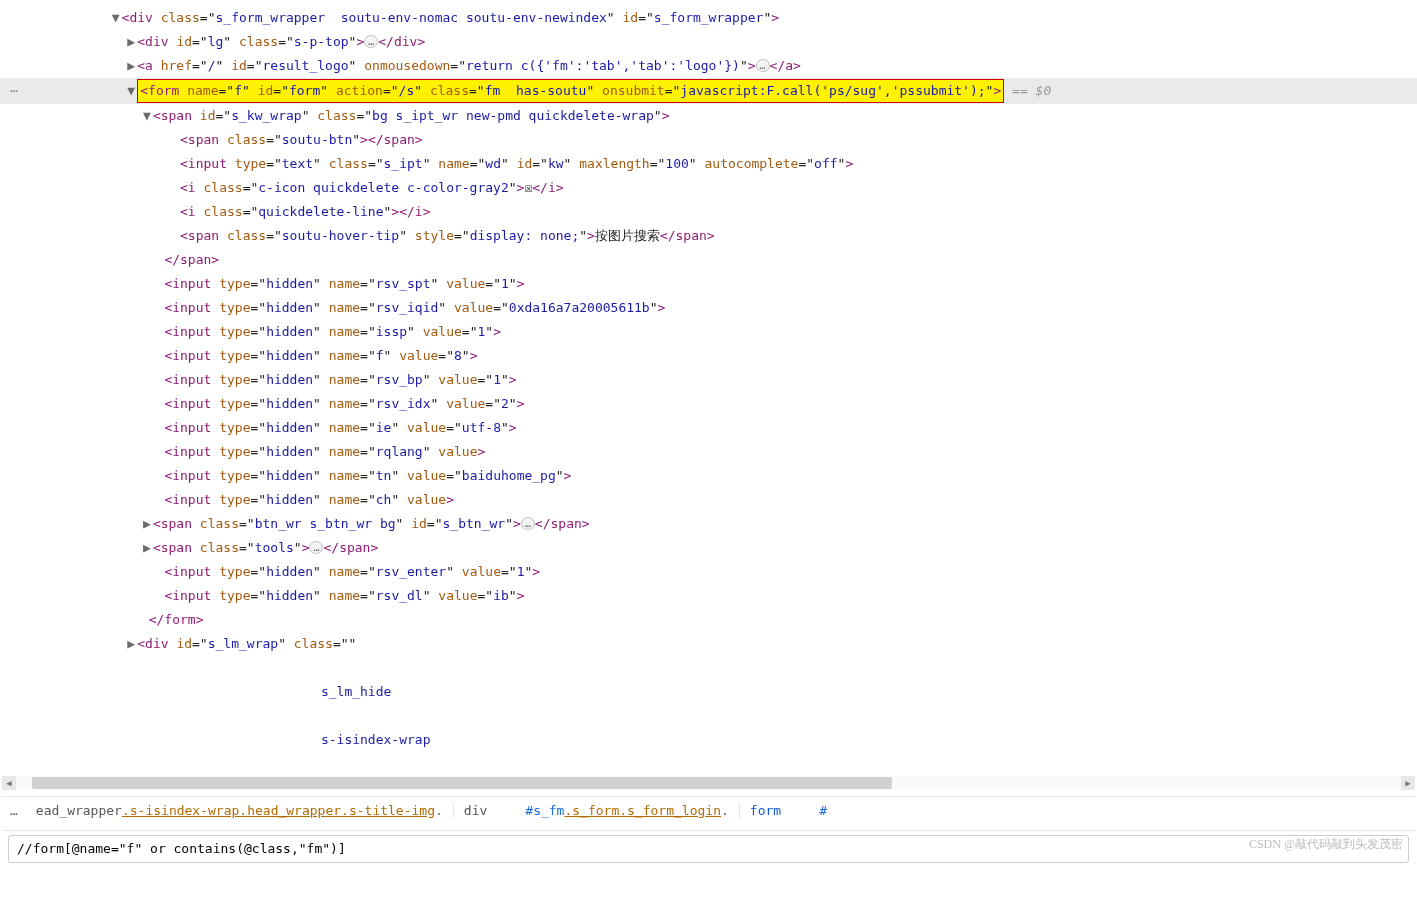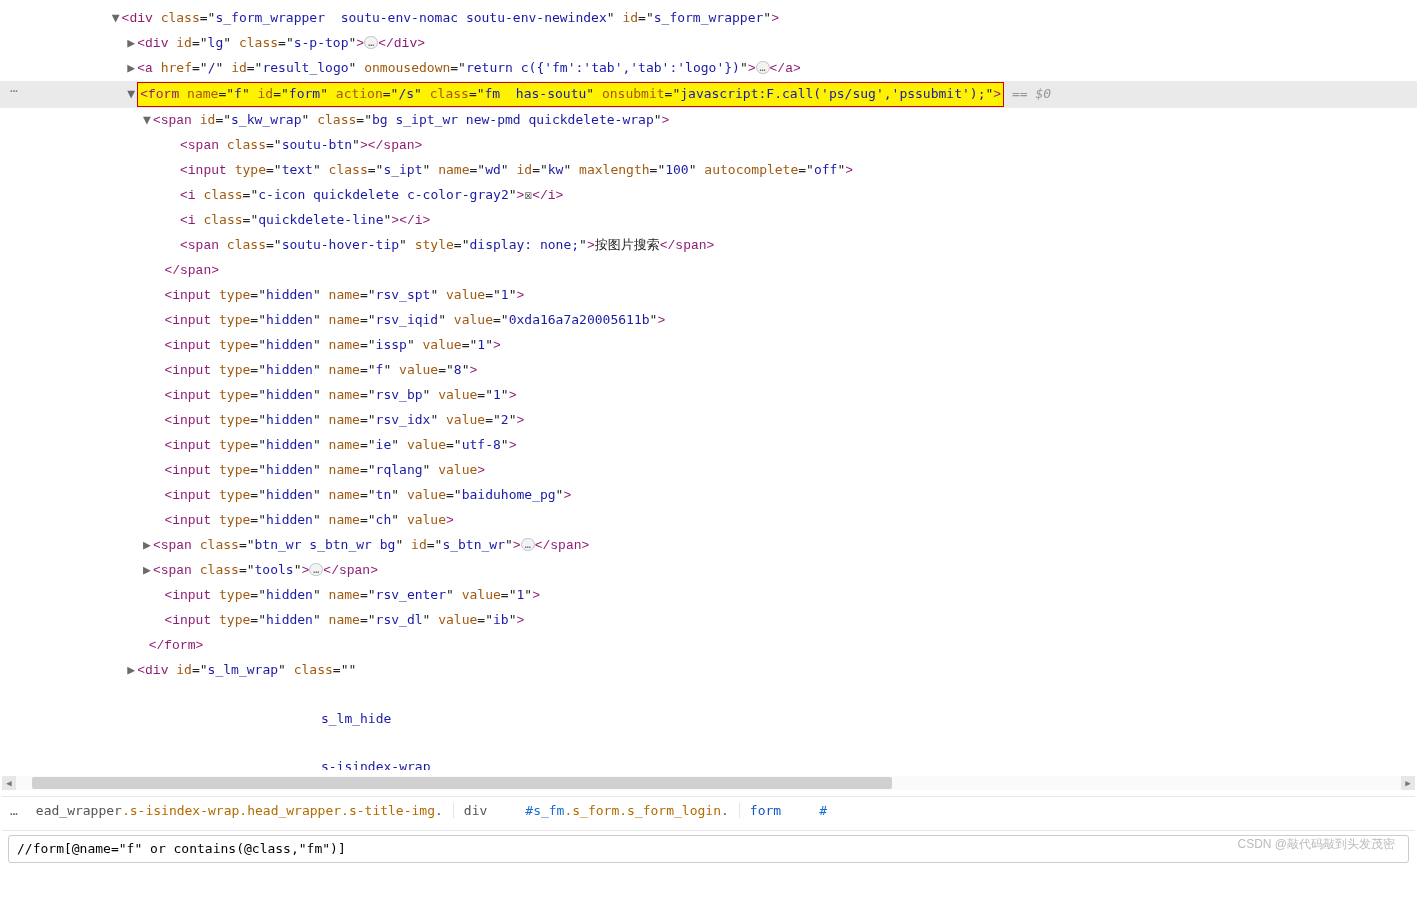--- a/index.html
+++ b/index.html
@@ -27,21 +27,21 @@
   .line.selectedRow {
     background:#eaeaea;
   }
   .hlbox {
     display:inline-block;
     border:1.5px solid #d20000;
     background:#fff200;
     padding: 0 2px;
   }
   
-  .tag { color:#8e1c75;font-family:Liberation Mono, monospace; } 
+  .tag { color:#8e1c75; } 
   .attr-n { color:#a15a10; } 
   .attr-v { color:#1a1aa6; } 
   .pct { }
   .txt { color:#222; }
   .arrow {
     display:inline-block;
     width:12px;
     text-align:center;
     color:#6a6a6a;
     user-select:none;
@@ -121,21 +121,21 @@
     cursor:pointer;
     white-space:nowrap;
   }
   .crumbs .crumb.highlight {
     color:#1155cc;
   }
   .crumbs .crumb + .crumb {
     border-left:1px solid #e5e5e5;
   }
   .crumbs .cid { color:#166dd6;margin-left:38px;}
-  .crumbs .cclass { color:#b36b00;}
+  .crumbs .cclass { color:#b36b00;text-decoration:underline;}
 
   
   .searchbar {
     position:absolute;
     left:2px; right:2px; top:830px;
     height:36px;
     display:flex;
     align-items:center;
     border-top:1px solid #e7e7e7;
     background:#fff;
@@ -146,24 +146,24 @@
     border:1px solid #ccc;
     border-radius:3px;
     padding:0 8px;
     font-family: Consolas, monospace;
     font-size:13px;
     margin:0 6px;
     outline:none;
   }
   .watermark {
     position:absolute;
-    right:22px; top:836px;
+    right:14px; top:836px;
     color:#bbb;
     font-size:12px;
-    font-family: Liberation Sans, sans-serif;
+    font-family: Liberation Serif, serif;
     pointer-events:none;
   }
 </style>
 </head>
 <body>
 
 <div class="gutter-dots">…</div>
 
 <div class="tree" id="tree"><div class="line">              <span class="arrow">▼</span><span class="tag">&lt;div</span> <span class="attr-n">class</span><span class="pct">=</span>"<span class="attr-v">s_form_wrapper  soutu-env-nomac soutu-env-newindex</span>" <span class="attr-n">id</span><span class="pct">=</span>"<span class="attr-v">s_form_wrapper</span>"<span class="tag">&gt;</span></div><div class="line">                <span class="arrow">▶</span><span class="tag">&lt;div</span> <span class="attr-n">id</span><span class="pct">=</span>"<span class="attr-v">lg</span>" <span class="attr-n">class</span><span class="pct">=</span>"<span class="attr-v">s-p-top</span>"<span class="tag">&gt;</span><span class="ellips-bubble">…</span><span class="tag">&lt;/div&gt;</span></div><div class="line">                <span class="arrow">▶</span><span class="tag">&lt;a</span> <span class="attr-n">href</span><span class="pct">=</span>"<span class="attr-v">/</span>" <span class="attr-n">id</span><span class="pct">=</span>"<span class="attr-v">result_logo</span>" <span class="attr-n">onmousedown</span><span class="pct">=</span>"<span class="attr-v">return c({'fm':'tab','tab':'logo'})</span>"<span class="tag">&gt;</span><span class="ellips-bubble">…</span><span class="tag">&lt;/a&gt;</span></div><div class="line selectedRow">                <span class="arrow">▼</span><span class="hlbox"><span class="tag">&lt;form</span> <span class="attr-n">name</span><span class="pct">=</span>"<span class="attr-v">f</span>" <span class="attr-n">id</span><span class="pct">=</span>"<span class="attr-v">form</span>" <span class="attr-n">action</span><span class="pct">=</span>"<span class="attr-v">/s</span>" <span class="attr-n">class</span><span class="pct">=</span>"<span class="attr-v">fm  has-soutu</span>" <span class="attr-n">onsubmit</span><span class="pct">=</span>"<span class="attr-v">javascript:F.call('ps/sug','pssubmit');</span>"<span class="tag">&gt;</span></span><span class="sel-after"> == $0</span></div><div class="line">                  <span class="arrow">▼</span><span class="tag">&lt;span</span> <span class="attr-n">id</span><span class="pct">=</span>"<span class="attr-v">s_kw_wrap</span>" <span class="attr-n">class</span><span class="pct">=</span>"<span class="attr-v">bg s_ipt_wr new-pmd quickdelete-wrap</span>"<span class="tag">&gt;</span></div><div class="line">                       <span class="tag">&lt;span</span> <span class="attr-n">class</span><span class="pct">=</span>"<span class="attr-v">soutu-btn</span>"<span class="tag">&gt;</span><span class="tag">&lt;/span&gt;</span></div><div class="line">                       <span class="tag">&lt;input</span> <span class="attr-n">type</span><span class="pct">=</span>"<span class="attr-v">text</span>" <span class="attr-n">class</span><span class="pct">=</span>"<span class="attr-v">s_ipt</span>" <span class="attr-n">name</span><span class="pct">=</span>"<span class="attr-v">wd</span>" <span class="attr-n">id</span><span class="pct">=</span>"<span class="attr-v">kw</span>" <span class="attr-n">maxlength</span><span class="pct">=</span>"<span class="attr-v">100</span>" <span class="attr-n">autocomplete</span><span class="pct">=</span>"<span class="attr-v">off</span>"<span class="tag">&gt;</span></div><div class="line">                       <span class="tag">&lt;i</span> <span class="attr-n">class</span><span class="pct">=</span>"<span class="attr-v">c-icon quickdelete c-color-gray2</span>"<span class="tag">&gt;</span><span class="txt">☒</span><span class="tag">&lt;/i&gt;</span></div><div class="line">                       <span class="tag">&lt;i</span> <span class="attr-n">class</span><span class="pct">=</span>"<span class="attr-v">quickdelete-line</span>"<span class="tag">&gt;</span><span class="tag">&lt;/i&gt;</span></div><div class="line">                       <span class="tag">&lt;span</span> <span class="attr-n">class</span><span class="pct">=</span>"<span class="attr-v">soutu-hover-tip</span>" <span class="attr-n">style</span><span class="pct">=</span>"<span class="attr-v">display: none;</span>"<span class="tag">&gt;</span><span class="txt">按图片搜索</span><span class="tag">&lt;/span&gt;</span></div><div class="line">                     <span class="tag">&lt;/span&gt;</span></div><div class="line">                     <span class="tag">&lt;input</span> <span class="attr-n">type</span><span class="pct">=</span>"<span class="attr-v">hidden</span>" <span class="attr-n">name</span><span class="pct">=</span>"<span class="attr-v">rsv_spt</span>" <span class="attr-n">value</span><span class="pct">=</span>"<span class="attr-v">1</span>"<span class="tag">&gt;</span></div><div class="line">                     <span class="tag">&lt;input</span> <span class="attr-n">type</span><span class="pct">=</span>"<span class="attr-v">hidden</span>" <span class="attr-n">name</span><span class="pct">=</span>"<span class="attr-v">rsv_iqid</span>" <span class="attr-n">value</span><span class="pct">=</span>"<span class="attr-v">0xda16a7a20005611b</span>"<span class="tag">&gt;</span></div><div class="line">                     <span class="tag">&lt;input</span> <span class="attr-n">type</span><span class="pct">=</span>"<span class="attr-v">hidden</span>" <span class="attr-n">name</span><span class="pct">=</span>"<span class="attr-v">issp</span>" <span class="attr-n">value</span><span class="pct">=</span>"<span class="attr-v">1</span>"<span class="tag">&gt;</span></div><div class="line">                     <span class="tag">&lt;input</span> <span class="attr-n">type</span><span class="pct">=</span>"<span class="attr-v">hidden</span>" <span class="attr-n">name</span><span class="pct">=</span>"<span class="attr-v">f</span>" <span class="attr-n">value</span><span class="pct">=</span>"<span class="attr-v">8</span>"<span class="tag">&gt;</span></div><div class="line">                     <span class="tag">&lt;input</span> <span class="attr-n">type</span><span class="pct">=</span>"<span class="attr-v">hidden</span>" <span class="attr-n">name</span><span class="pct">=</span>"<span class="attr-v">rsv_bp</span>" <span class="attr-n">value</span><span class="pct">=</span>"<span class="attr-v">1</span>"<span class="tag">&gt;</span></div><div class="line">                     <span class="tag">&lt;input</span> <span class="attr-n">type</span><span class="pct">=</span>"<span class="attr-v">hidden</span>" <span class="attr-n">name</span><span class="pct">=</span>"<span class="attr-v">rsv_idx</span>" <span class="attr-n">value</span><span class="pct">=</span>"<span class="attr-v">2</span>"<span class="tag">&gt;</span></div><div class="line">                     <span class="tag">&lt;input</span> <span class="attr-n">type</span><span class="pct">=</span>"<span class="attr-v">hidden</span>" <span class="attr-n">name</span><span class="pct">=</span>"<span class="attr-v">ie</span>" <span class="attr-n">value</span><span class="pct">=</span>"<span class="attr-v">utf-8</span>"<span class="tag">&gt;</span></div><div class="line">                     <span class="tag">&lt;input</span> <span class="attr-n">type</span><span class="pct">=</span>"<span class="attr-v">hidden</span>" <span class="attr-n">name</span><span class="pct">=</span>"<span class="attr-v">rqlang</span>" <span class="attr-n">value</span><span class="tag">&gt;</span></div><div class="line">                     <span class="tag">&lt;input</span> <span class="attr-n">type</span><span class="pct">=</span>"<span class="attr-v">hidden</span>" <span class="attr-n">name</span><span class="pct">=</span>"<span class="attr-v">tn</span>" <span class="attr-n">value</span><span class="pct">=</span>"<span class="attr-v">baiduhome_pg</span>"<span class="tag">&gt;</span></div><div class="line">                     <span class="tag">&lt;input</span> <span class="attr-n">type</span><span class="pct">=</span>"<span class="attr-v">hidden</span>" <span class="attr-n">name</span><span class="pct">=</span>"<span class="attr-v">ch</span>" <span class="attr-n">value</span><span class="tag">&gt;</span></div><div class="line">                  <span class="arrow">▶</span><span class="tag">&lt;span</span> <span class="attr-n">class</span><span class="pct">=</span>"<span class="attr-v">btn_wr s_btn_wr bg</span>" <span class="attr-n">id</span><span class="pct">=</span>"<span class="attr-v">s_btn_wr</span>"<span class="tag">&gt;</span><span class="ellips-bubble">…</span><span class="tag">&lt;/span&gt;</span></div><div class="line">                  <span class="arrow">▶</span><span class="tag">&lt;span</span> <span class="attr-n">class</span><span class="pct">=</span>"<span class="attr-v">tools</span>"<span class="tag">&gt;</span><span class="ellips-bubble">…</span><span class="tag">&lt;/span&gt;</span></div><div class="line">                     <span class="tag">&lt;input</span> <span class="attr-n">type</span><span class="pct">=</span>"<span class="attr-v">hidden</span>" <span class="attr-n">name</span><span class="pct">=</span>"<span class="attr-v">rsv_enter</span>" <span class="attr-n">value</span><span class="pct">=</span>"<span class="attr-v">1</span>"<span class="tag">&gt;</span></div><div class="line">                     <span class="tag">&lt;input</span> <span class="attr-n">type</span><span class="pct">=</span>"<span class="attr-v">hidden</span>" <span class="attr-n">name</span><span class="pct">=</span>"<span class="attr-v">rsv_dl</span>" <span class="attr-n">value</span><span class="pct">=</span>"<span class="attr-v">ib</span>"<span class="tag">&gt;</span></div><div class="line">                   <span class="tag">&lt;/form&gt;</span></div><div class="line">                <span class="arrow">▶</span><span class="tag">&lt;div</span> <span class="attr-n">id</span><span class="pct">=</span>"<span class="attr-v">s_lm_wrap</span>" <span class="attr-n">class</span><span class="pct">=</span>"<span class="attr-v"></span>"</div><div class="line"> </div><div class="line">                                         <span class="attr-v">s_lm_hide</span></div><div class="line"> </div><div class="line">                                         <span class="attr-v">s-isindex-wrap</span></div></div>
 

